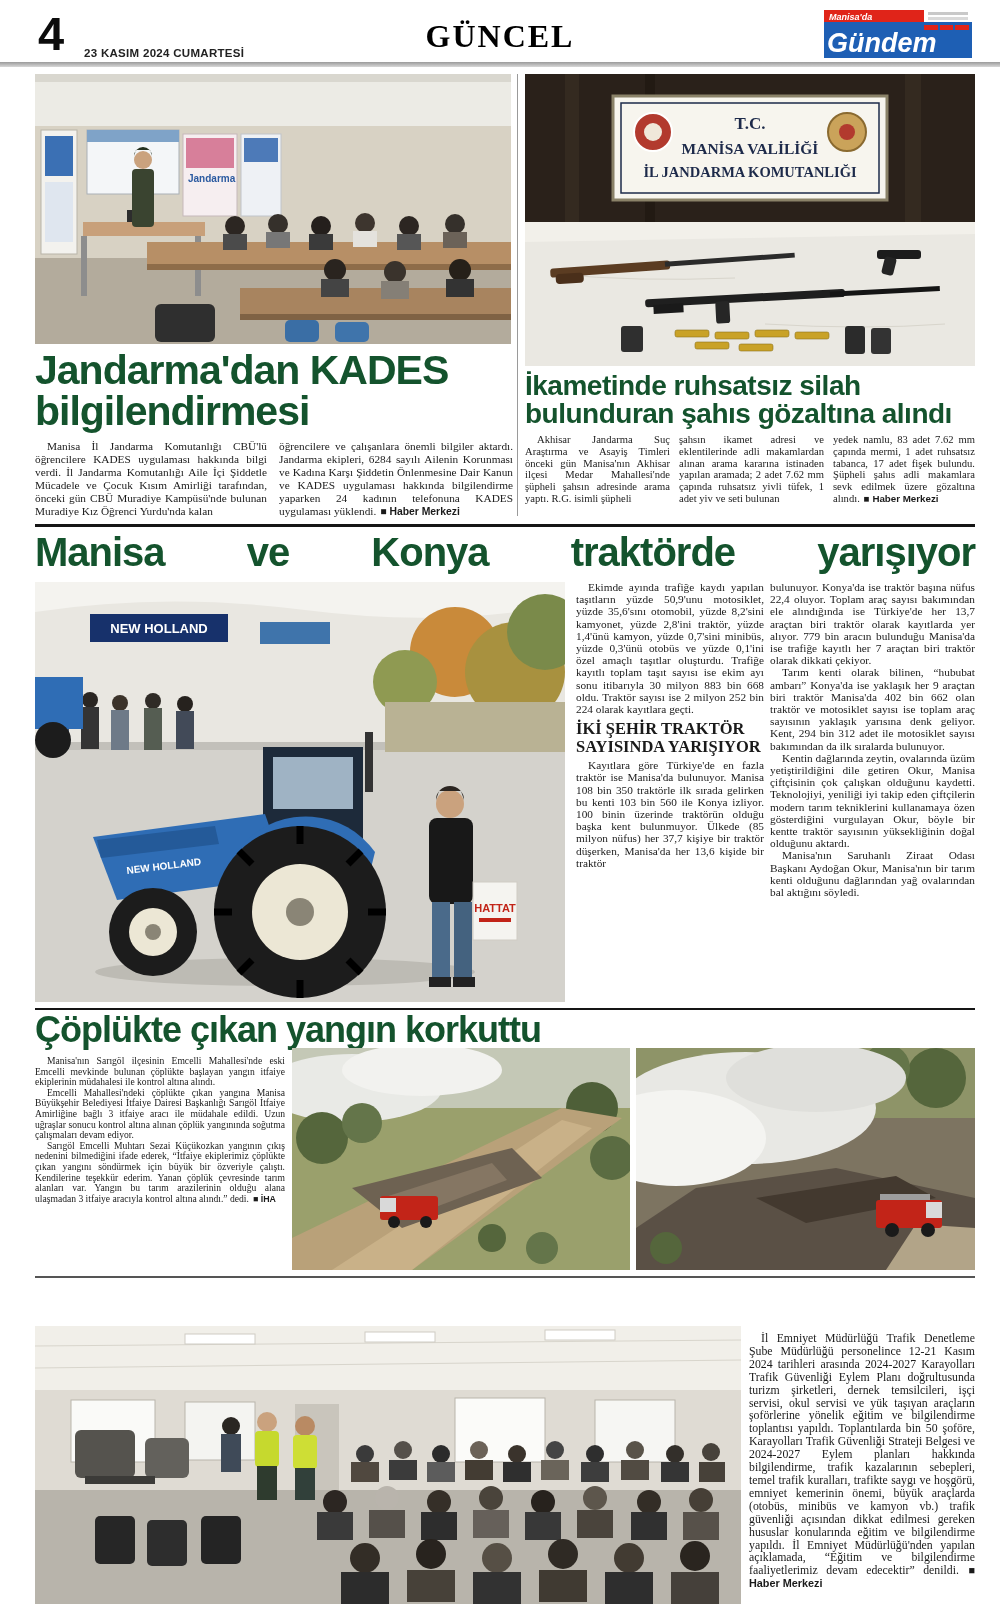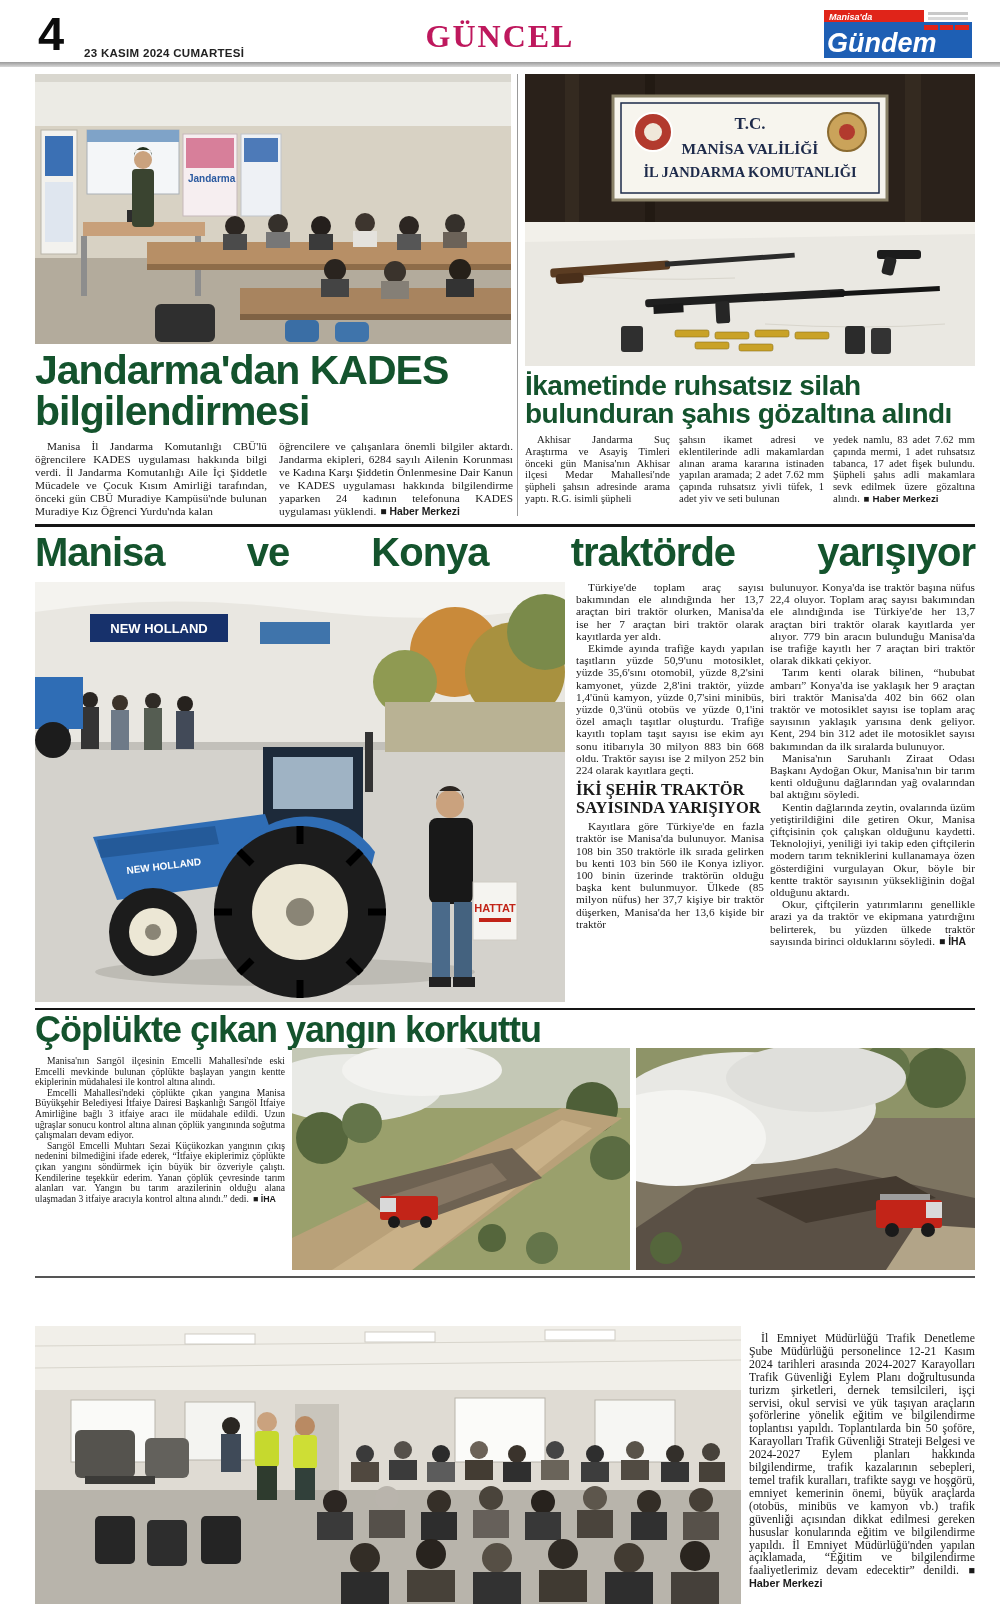--- a/index.html
+++ b/index.html
@@ -3,21 +3,21 @@
 <meta charset="utf-8">
 <style>
   html,body{margin:0;padding:0;background:#e9e9e9;}
   .page{position:relative;width:1000px;height:1615px;background:#ffffff;margin:0 auto;overflow:hidden;
         font-family:"Liberation Serif", serif;color:#1a1a1a;}
   .abs{position:absolute;}
 
   
   .pagenum{font-family:"Liberation Sans",sans-serif;font-weight:bold;font-size:47px;line-height:1;color:#0c0c0c;}
   .dateline{font-family:"Liberation Sans",sans-serif;font-weight:bold;font-size:11.5px;color:#222;letter-spacing:.3px;}
-  .section-title{font-family:"Liberation Serif",serif;font-weight:bold;font-size:32px;letter-spacing:2px;color:#be185d;text-align:center;}
+  .section-title{font-family:"Liberation Serif",serif;font-weight:bold;font-size:32px;letter-spacing:2px;color:#000000;text-align:center;}
   .header-rule{height:5px;background:linear-gradient(#9a9a9a,#d8d8d8);}
 
   
   .hl{font-family:"Liberation Sans",sans-serif;font-weight:bold;color:#14532d;letter-spacing:-1px;}
   .hl-kades{font-size:41px;line-height:41px;}
   .hl-silah{font-size:28px;line-height:28px;letter-spacing:-.5px;}
   .hl-traktor{font-size:40px;line-height:46px;text-align:justify;text-align-last:justify;}
   .hl-coplukte{font-size:36px;line-height:36px;}
   .hl-seminer{font-size:33px;line-height:34px;text-align:justify;text-align-last:justify;}
 
@@ -271,39 +271,37 @@
       <rect x="419" y="320" width="18" height="78" fill="#44627f"></rect>
       <rect x="394" y="395" width="22" height="10" fill="#222"></rect>
       <rect x="418" y="395" width="22" height="10" fill="#222"></rect>
       <rect x="438" y="300" width="44" height="58" fill="#f5f4f0" stroke="#cfccc4"></rect>
       <text x="460" y="330" text-anchor="middle" class="brandtxt" font-size="11" fill="#c22418">HATTAT</text>
       <rect x="444" y="336" width="32" height="4" fill="#c22418"></rect>
     </svg>
   </div>
 
   <div class="abs col b-traktor" style="left:576px;top:581px;width:188px;height:421px;">
-    <p>Türkiye'de toplam araç sayısı bakımından ele alındığında her 13,7 araçtan biri traktör olurken, Manisa'da ise her 7 araçtan biri traktör olarak kayıtlarda yer aldı.</p>
     <p>Ekimde ayında trafiğe kaydı yapılan taşıtların yüzde 50,9'unu motosiklet, yüzde 35,6'sını otomobil, yüzde 8,2'sini kamyonet, yüzde 2,8'ini traktör, yüzde 1,4'ünü kamyon, yüzde 0,7'sini minibüs, yüzde 0,3'ünü otobüs ve yüzde 0,1'ini özel amaçlı taşıtlar oluşturdu. Trafiğe kayıtlı toplam taşıt sayısı ise ekim ayı sonu itibarıyla 30 milyon 883 bin 668 oldu. Traktör sayısı ise 2 milyon 252 bin 224 olarak kayıtlara geçti.</p>
     <div class="subhead">İKİ ŞEHİR TRAKTÖR SAYISINDA YARIŞIYOR</div>
     <p>Kayıtlara göre Türkiye'de en fazla traktör ise Manisa'da bulunuyor. Manisa 108 bin 350 traktörle ilk sırada gelirken bu kenti 103 bin 560 ile Konya izliyor. 100 binin üzerinde traktörün olduğu başka kent bulunmuyor. Ülkede (85 milyon nüfus) her 37,7 kişiye bir traktör düşerken, Manisa'da her 13,6 kişide bir traktör</p>
   </div>
 
   <div class="abs col b-traktor" style="left:770px;top:581px;width:205px;height:421px;">
     <p class="noind">bulunuyor. Konya'da ise traktör başına nüfus 22,4 oluyor. Toplam araç sayısı bakımından ele alındığında ise Türkiye'de her 13,7 araçtan biri traktör olarak kayıtlarda yer alıyor. 779 bin aracın bulunduğu Manisa'da ise trafiğe kayıtlı her 7 araçtan biri traktör olarak dikkati çekiyor.</p>
     <p>Tarım kenti olarak bilinen, “hububat ambarı” Konya'da ise yaklaşık her 9 araçtan biri traktör Manisa'da 402 bin 662 olan traktör ve motosiklet sayısı ise toplam araç sayısının yaklaşık yarısına denk geliyor. Kent, 294 bin 312 adet ile motosiklet sayısı bakımından da ilk sıralarda bulunuyor.</p>
+    <p>Kentin dağlarında zeytin, ovalarında üzüm yetiştirildiğini dile getiren Okur, Manisa çiftçisinin çok çalışkan olduğunu kaydetti. Teknolojiyi, yeniliği iyi takip eden çiftçilerin modern tarım tekniklerini kullanamaya özen gösterdiğini vurgulayan Okur, böyle bir kentte traktör sayısının yüksekliğinin doğal olduğunu aktardı.</p>
     <p>Manisa'nın Saruhanlı Ziraat Odası Başkanı Aydoğan Okur, Manisa'nın bir tarım kenti olduğunu dağlarından yağ ovalarından bal aktığını söyledi.</p>
-    <p>Kentin dağlarında zeytin, ovalarında üzüm yetiştirildiğini dile getiren Okur, Manisa çiftçisinin çok çalışkan olduğunu kaydetti. Teknolojiyi, yeniliği iyi takip eden çiftçilerin modern tarım tekniklerini kullanamaya özen gösterdiğini vurgulayan Okur, böyle bir kentte traktör sayısının yüksekliğinin doğal olduğunu aktardı.</p>
-    <p><span>Okur, çiftçilerin yatırımlarını genellikle arazi ya da traktör ve ekipmana yatırdığını belirterek, bu yüzden ülkede traktör sayısında birinci olduklarını söyledi.</span><span class="byline">■ İHA</span></p>
   </div>
 
   <div class="abs rule-black" style="left:35px;top:1008px;width:940px;height:2px;"></div>
   <div class="abs hl hl-coplukte" style="left:35px;top:1012px;width:515px;">Çöplükte çıkan yangın korkuttu</div>
 
   <div class="abs col b-coplukte" style="left:35px;top:1056px;width:250px;height:216px;">
-    <p>Manisa'nın Sarıgöl ilçesinin Emcelli Mahallesi'nde eski Emcelli mevkinde bulunan çöplükte başlayan yangın kentte ekiplerinin müdahalesi ile kontrol altına alındı.</p>
+    <p>Manisa'nın Sarıgöl ilçesinin Emcelli Mahallesi'nde eski Emcelli mevkinde bulunan çöplükte başlayan yangın itfaiye ekiplerinin müdahalesi ile kontrol altına alındı.</p>
     <p>Emcelli Mahallesi'ndeki çöplükte çıkan yangına Manisa Büyükşehir Belediyesi İtfaiye Dairesi Başkanlığı Sarıgöl İtfaiye Amirliğine bağlı 3 itfaiye aracı ile müdahale edildi. Uzun uğraşlar sonucu kontrol altına alınan çöplük yangınında soğutma çalışmaları devam ediyor.</p>
     <p><span>Sarıgöl Emcelli Muhtarı Sezai Küçükozkan yangının çıkış nedenini bilmediğini ifade ederek, “İtfaiye ekiplerimiz çöplükte çıkan yangını söndürmek için büyük bir özveriyle çalıştı. Kendilerine teşekkür ederim. Yanan çöplük çevresinde tarım alanları var. Yangın bu tarım arazilerinin olduğu alana ulaşmadan 3 itfaiye aracıyla kontrol altına alındı.” dedi.</span><span class="byline">■ İHA</span></p>
   </div>
 
   <div class="abs photo" style="left:292px;top:1048px;width:338px;height:222px;">
     <svg viewBox="0 0 338 222" preserveAspectRatio="none">
       <rect x="0" y="0" width="338" height="222" fill="#9aa06c"></rect>
       <rect x="0" y="0" width="338" height="60" fill="#c4c8b6"></rect>
       <ellipse cx="60" cy="40" rx="90" ry="34" fill="#e9eae6"></ellipse>
       <ellipse cx="130" cy="22" rx="80" ry="26" fill="#f2f2ef"></ellipse>

